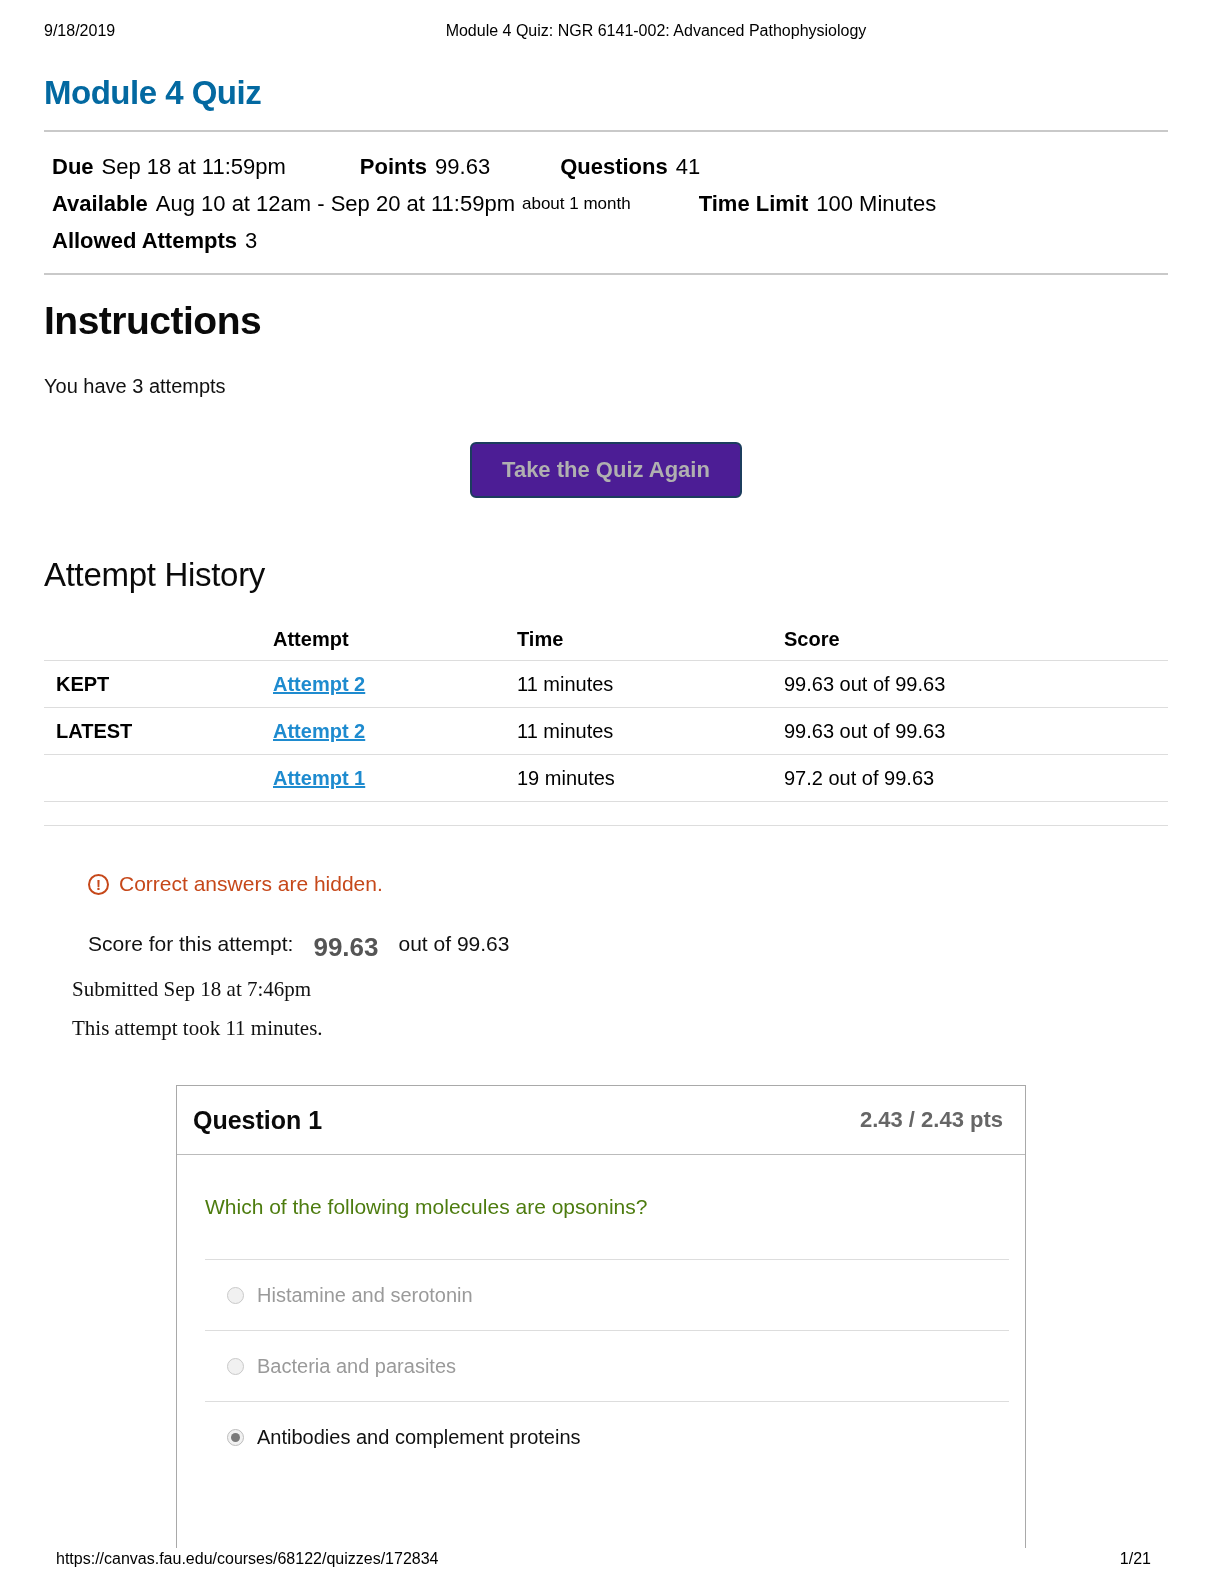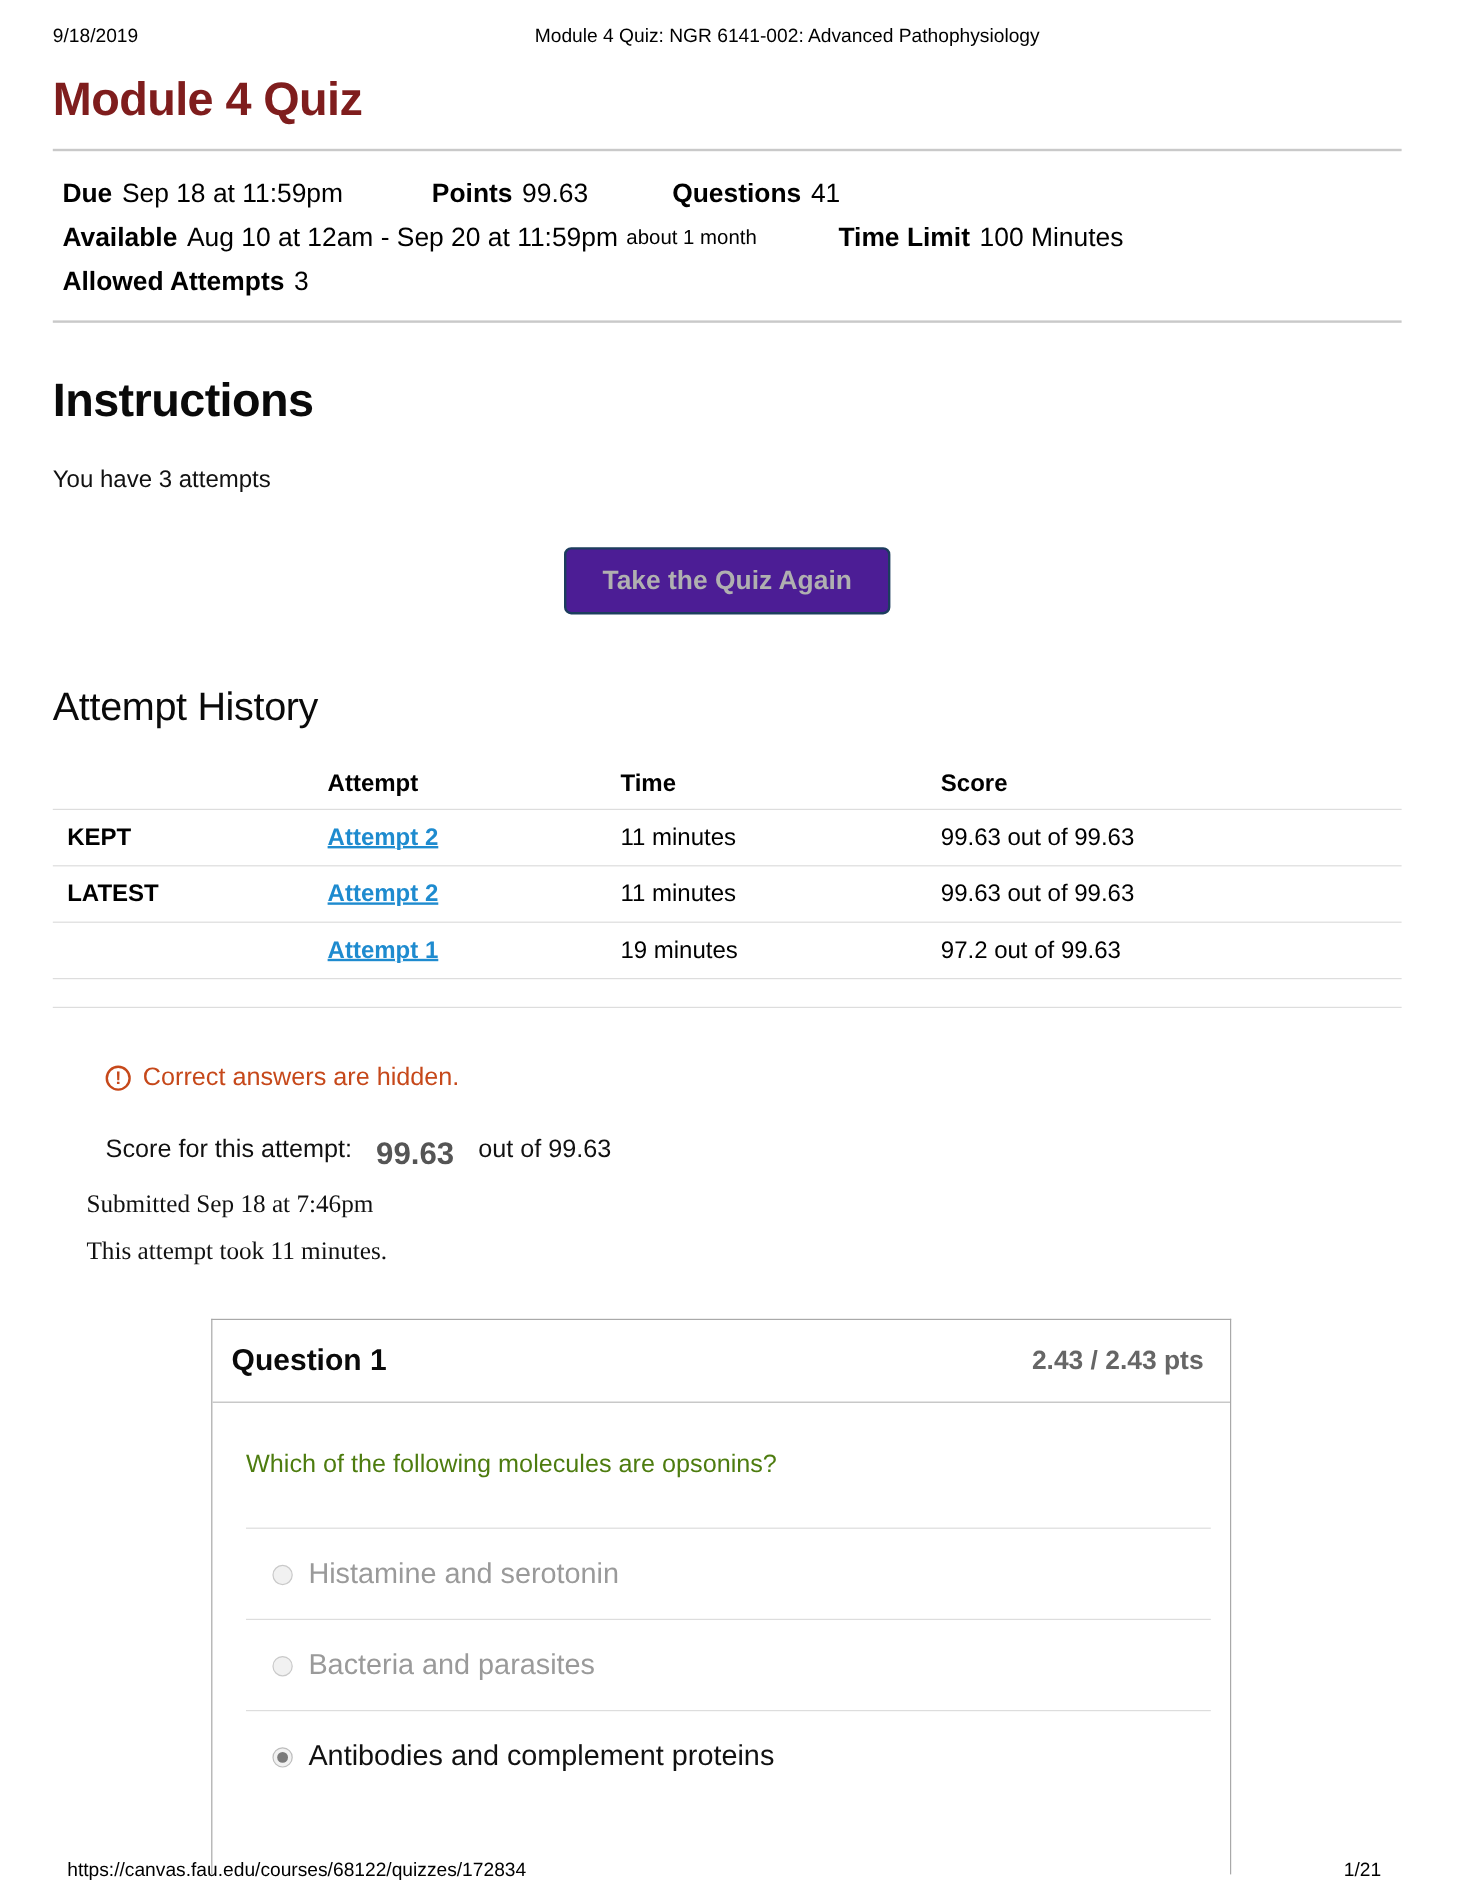--- a/index.html
+++ b/index.html
@@ -12,33 +12,33 @@
     overflow:hidden;
   }
   .page { padding:22px 56px 0 44px; }
 
   
   .print-header { display:flex; align-items:baseline; font-size:16px; color:#000; }
   .print-header .ph-date { width:250px; }
   .print-header .ph-title { flex:1; text-align:center; margin-right:150px; }
 
   
-  h1.quiz-title { margin-top:22px; font-size:39px; font-weight:700; letter-spacing:-0.5px; color:#7f1d1d; }
+  h1.quiz-title { margin-top:34px; font-size:33px; font-weight:700; letter-spacing:-0.5px; color:#0369a1; }
 
   hr.rule { border:none; border-top:2px solid #c9c9c9; margin-top:18px; }
   hr.rule2 { border:none; border-top:2px solid #c9c9c9; }
 
   
   .details { padding:16px 8px 14px 8px; font-size:22px; line-height:37px; }
   .d-row { display:flex; flex-wrap:nowrap; white-space:nowrap; }
   .lbl { font-weight:700; margin-right:8px; }
   .sp1 { width:74px; } .sp2 { width:70px; } .sp3 { width:68px; }
   .note-small { font-size:17px; margin-left:7px; align-self:center; }
 
-  h2.instructions { margin-top:44px; font-size:39px; font-weight:700; letter-spacing:-0.5px; color:#0a0a0a; }
+  h2.instructions { margin-top:24px; font-size:39px; font-weight:700; letter-spacing:-0.5px; color:#0a0a0a; }
   .inst-body { margin-top:32px; font-size:20px; color:#111; }
 
   .btn-row { display:flex; justify-content:center; margin-top:44px; }
   .take-quiz-btn {
     display:inline-block; background:#4c1d95;
     border:2px solid var(--btn-border); border-radius:6px;
     padding:13px 30px; font-size:22px; font-weight:700;
     color:var(--btn-text); cursor:pointer;
     font-family:"Liberation Sans", sans-serif;
   }
@@ -79,21 +79,21 @@
   .q-text { padding:0 28px; font-size:21px; color:#4d7c0f; }
   .q-options { margin-top:40px; }
   .option { margin:0 16px 0 28px; border-top:1px solid #ddd; }
   .opt-inner { display:flex; align-items:center; gap:13px; padding:24px 0 23px 22px; }
   .radio { width:17px; height:17px; border-radius:50%; background:#f1f1f1;
            border:1px solid #c9c9c9; position:relative; flex:none; }
   .radio .dot { display:none; }
   .option.selected .radio { border-color:#bdbdbd; }
   .option.selected .radio .dot { display:block; position:absolute; left:3px; top:3px;
            width:9px; height:9px; border-radius:50%; background:#7a7a7a; }
-  .opt-label { font-size:24px; color:#9a9a9a; }
+  .opt-label { font-size:20px; color:#9a9a9a; }
   .option.selected .opt-label { color:#111; }
 
   .print-footer { position:absolute; left:56px; right:73px; bottom:16px;
                   display:flex; justify-content:space-between; font-size:16px; color:#000; }
 </style>
 </head>
 <body>
 
 <div class="page">
 

